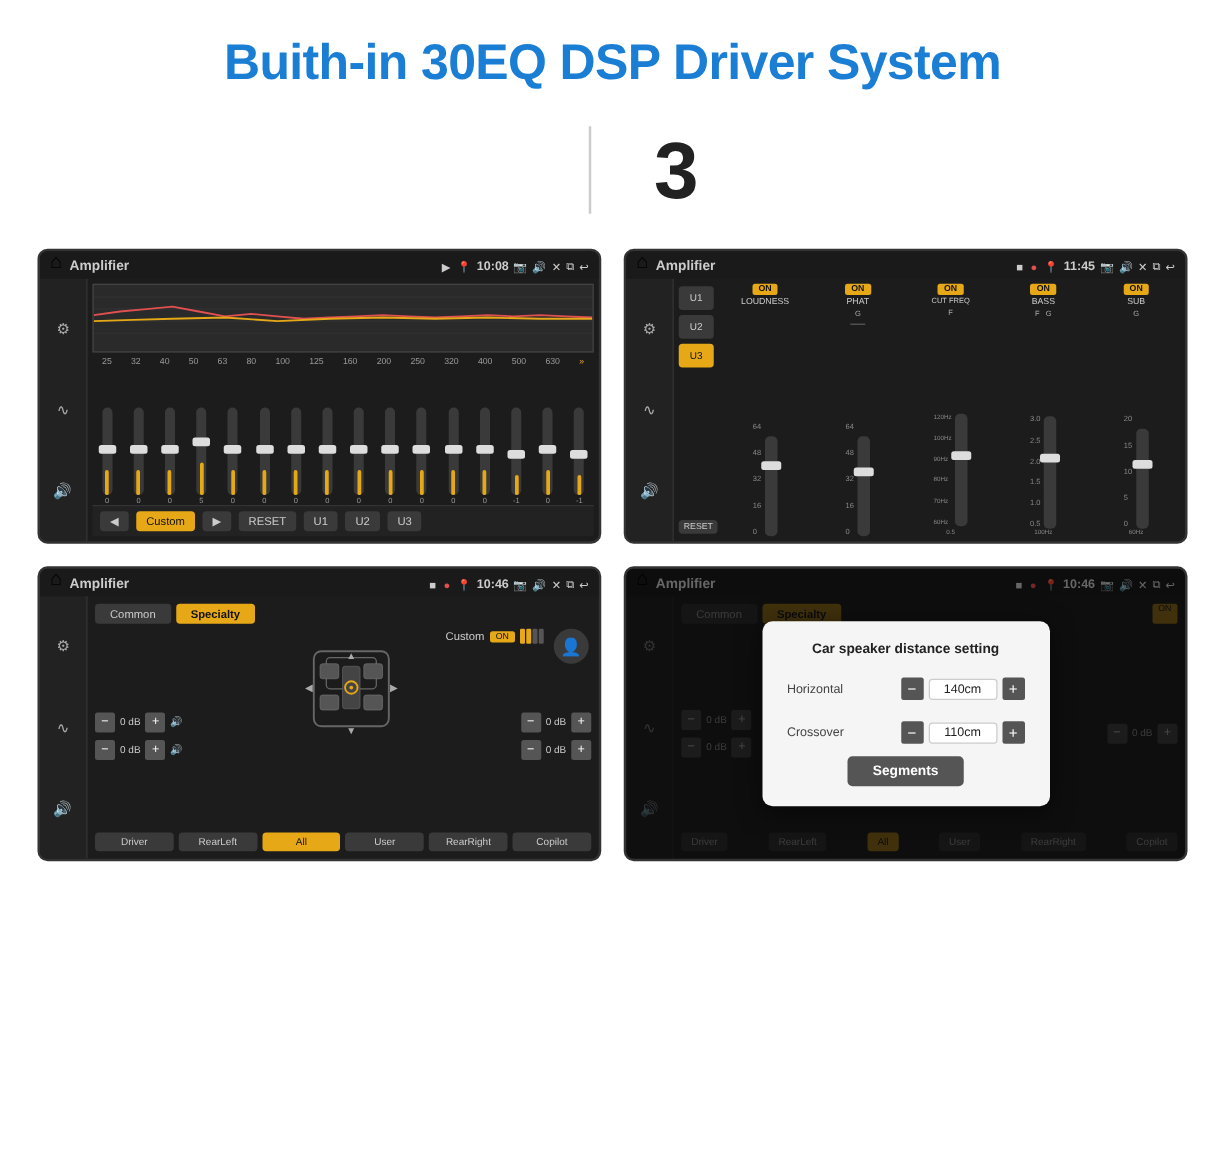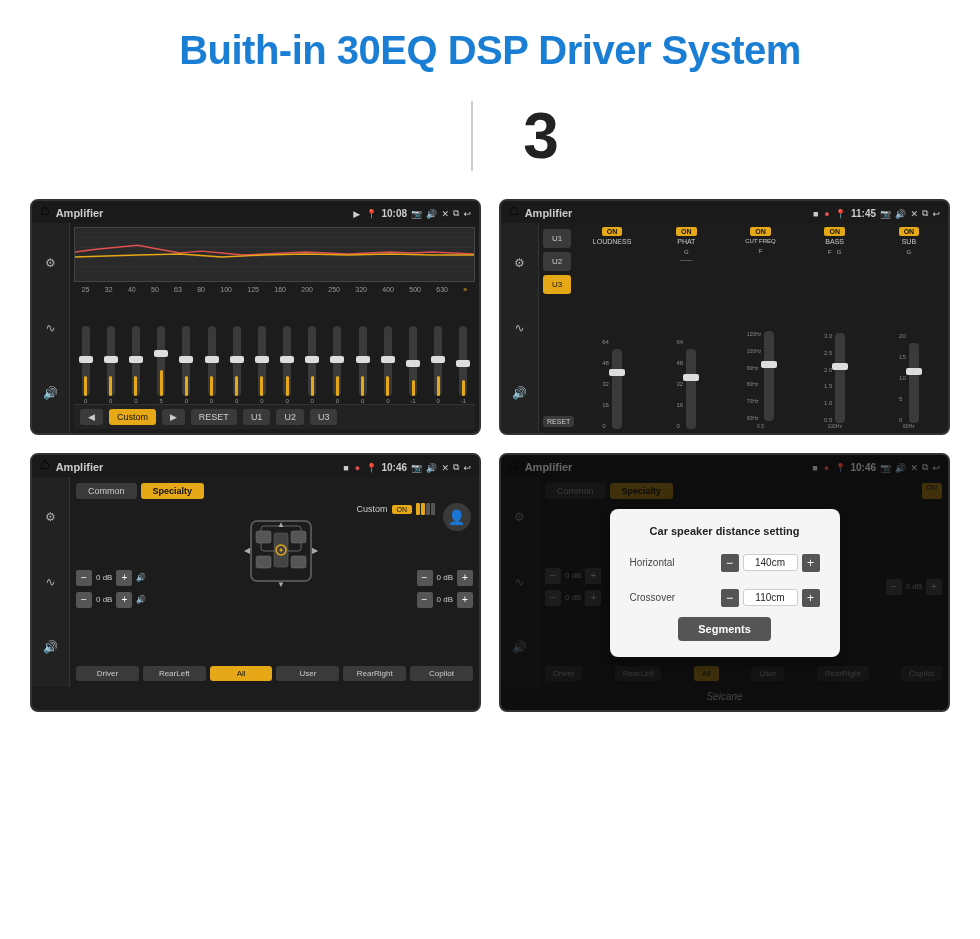--- a/index.html
+++ b/index.html
@@ -1123,16 +1123,15 @@
             <button class="dialog-minus">−</button>
             <div class="dialog-value-box">110cm</div>
             <button class="dialog-plus">+</button>
           </div>
         </div>
 
         <button class="dialog-confirm-btn">Segments</button>
       </div>
     </div>
 
-    <div class="watermark">Seicane</div>
   </div>
 
 </div>
 
 </body></html>

